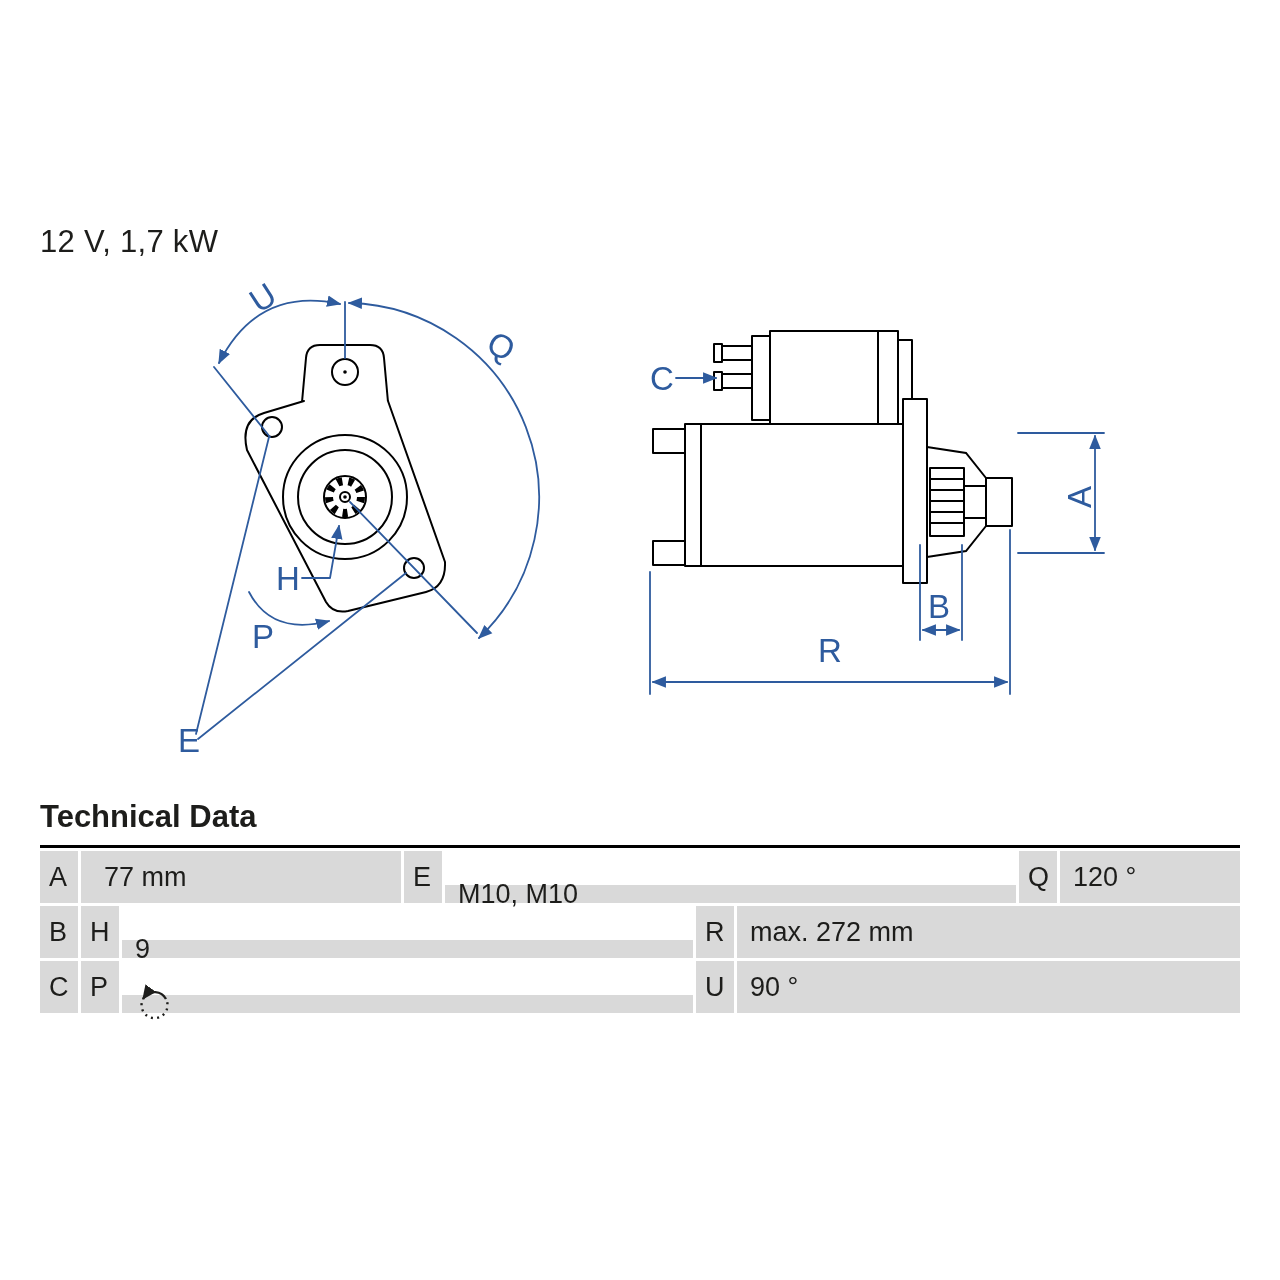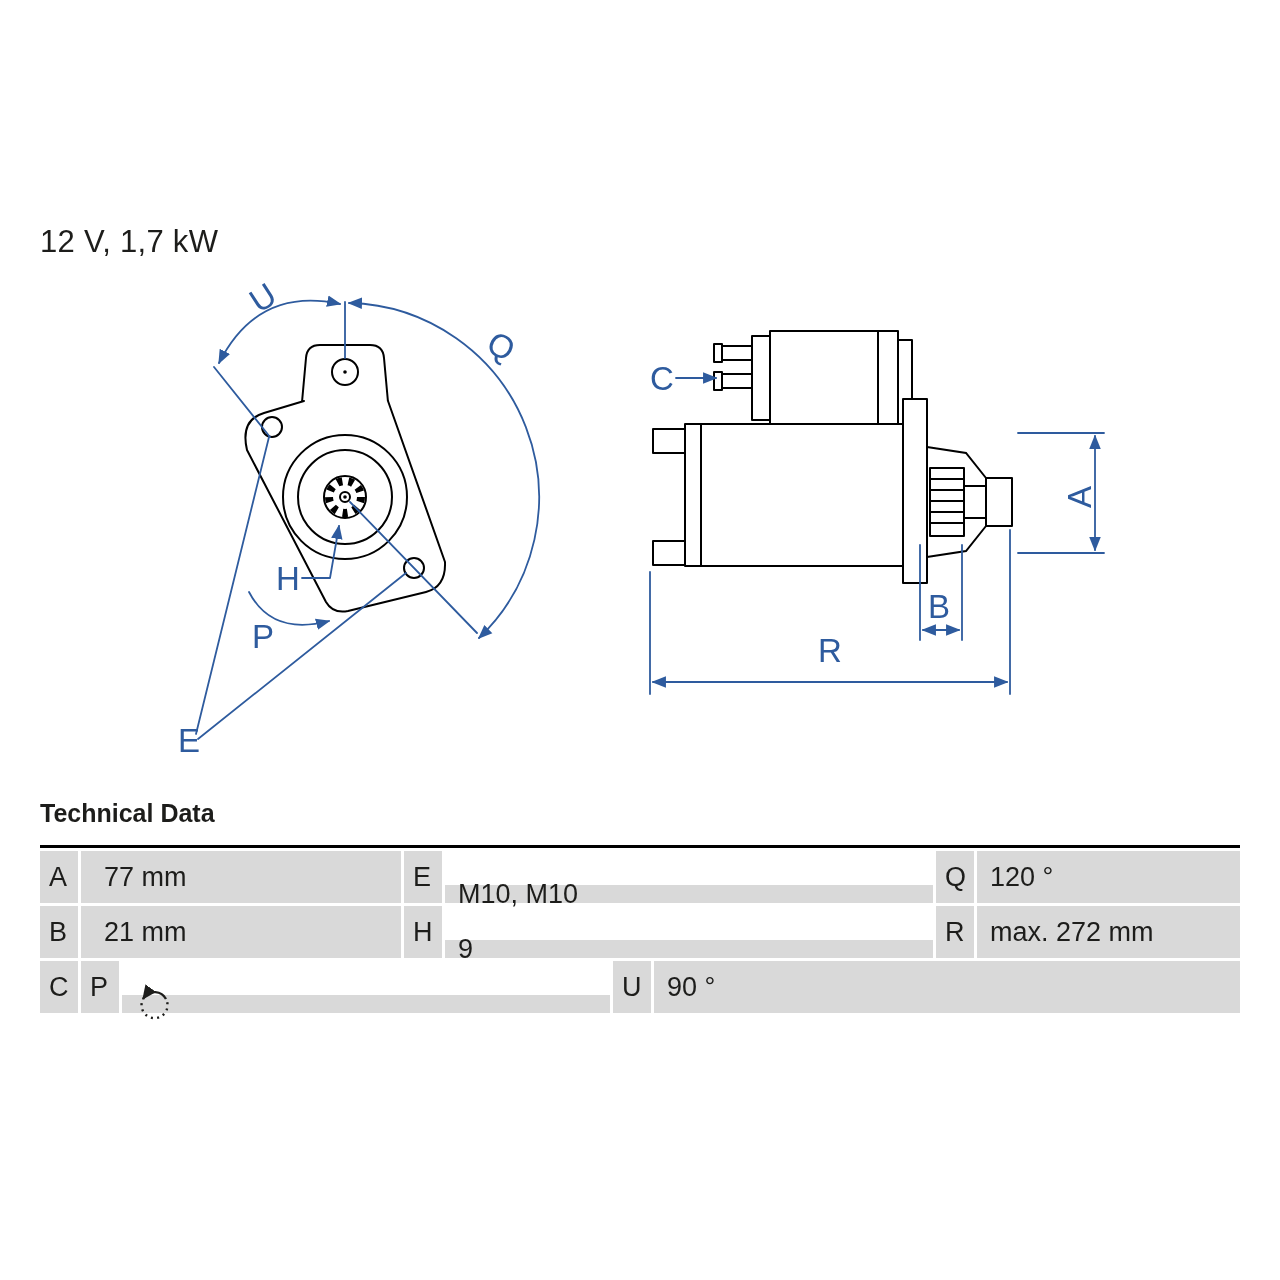--- a/index.html
+++ b/index.html
@@ -21,37 +21,37 @@
   .part { fill: #ffffff; stroke: #000000; stroke-width: 2; stroke-linejoin: round; stroke-linecap: round; }
   .partline { fill: none; stroke: #000000; stroke-width: 2; stroke-linecap: round; }
   .teeth { fill: none; stroke: #000000; stroke-width: 8; }
   .dim { fill: none; stroke: var(--accent, #2e5b9e); stroke-width: 1.8; stroke-linecap: round; stroke-linejoin: round; }
   .dim-label { fill: var(--accent, #2e5b9e); font-size: 33px; font-family: "Liberation Sans", sans-serif; }
   .mk { fill: var(--accent, #2e5b9e); }
   .mk-dark { fill: #1d1d1b; }
 
   .tech-heading {
     position: absolute; left: 40px; top: 799px;
-    font-size: 25px; font-weight: 700;
+    font-size: 31px; font-weight: 700;
   }
   .tech-table {
     position: absolute; left: 40px; top: 845px; width: 1200px;
     border-top: 3px solid #000;
     padding-top: 3px;
     display: flex; flex-direction: column; gap: 3px;
   }
   .t-row { display: flex; gap: 3px; height: 52px; }
   .cell {
     background: var(--table_cell_bg, #d9d9d9);
     display: flex; align-items: center;
     font-size: 27px;
   }
   .key { width: 38px; padding-left: 9px; flex: none; }
   .val-a { width: 320px; padding-left: 23px; flex: none; }
-  .val-b { width: 488px; padding-left: 13px; flex: none; margin-top: 34px; }
+  .val-b { width: 571px; padding-left: 13px; flex: none; margin-top: 34px; }
   .val-c { flex: 1; padding-left: 13px; text-align: center; }
   .rot-icon { display: block; }
 </style>
 </head>
 <body>
 
 <div class="title">12 V, 1,7 kW</div>
 
 <svg class="drawing-svg" viewBox="0 0 1280 1280" aria-hidden="true">
   <defs>
@@ -160,21 +160,20 @@
   <div class="t-row">
     <div class="cell key">A</div>
     <div class="cell val-a">77 mm</div>
     <div class="cell key">E</div>
     <div class="cell val-b">M10, M10</div>
     <div class="cell key">Q</div>
     <div class="cell val-c">120 °</div>
   </div>
   <div class="t-row">
     <div class="cell key">B</div>
-    <div class="cell val-a">21 mm</div>
     <div class="cell key">H</div>
     <div class="cell val-b">9</div>
     <div class="cell key">R</div>
     <div class="cell val-c">max. 272 mm</div>
   </div>
   <div class="t-row">
     <div class="cell key">C</div>
     <div class="cell key">P</div>
     <div class="cell val-b">
       <svg class="rot-icon" width="40" height="40" viewBox="0 0 40 40">

